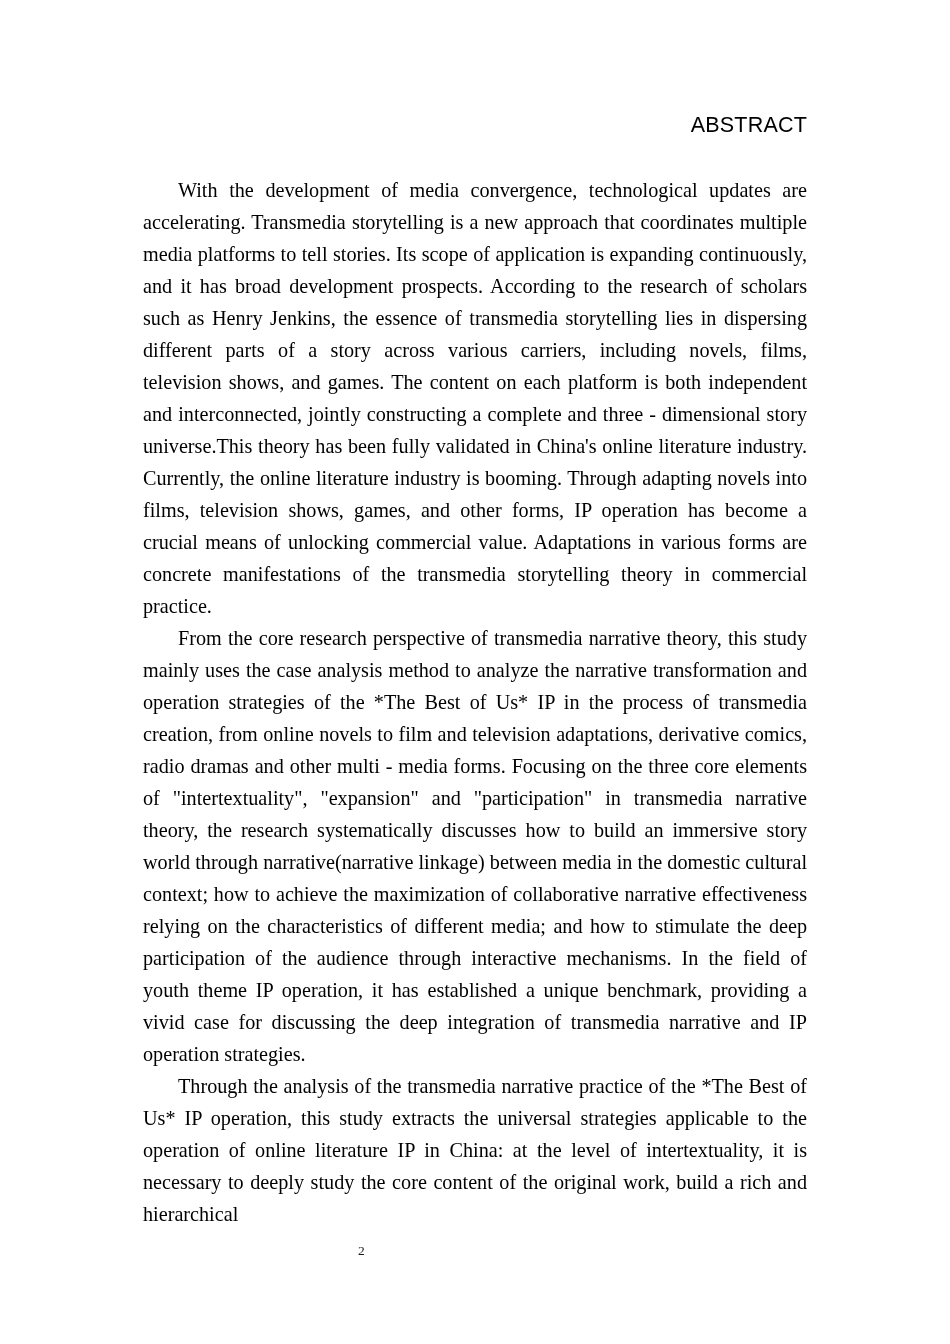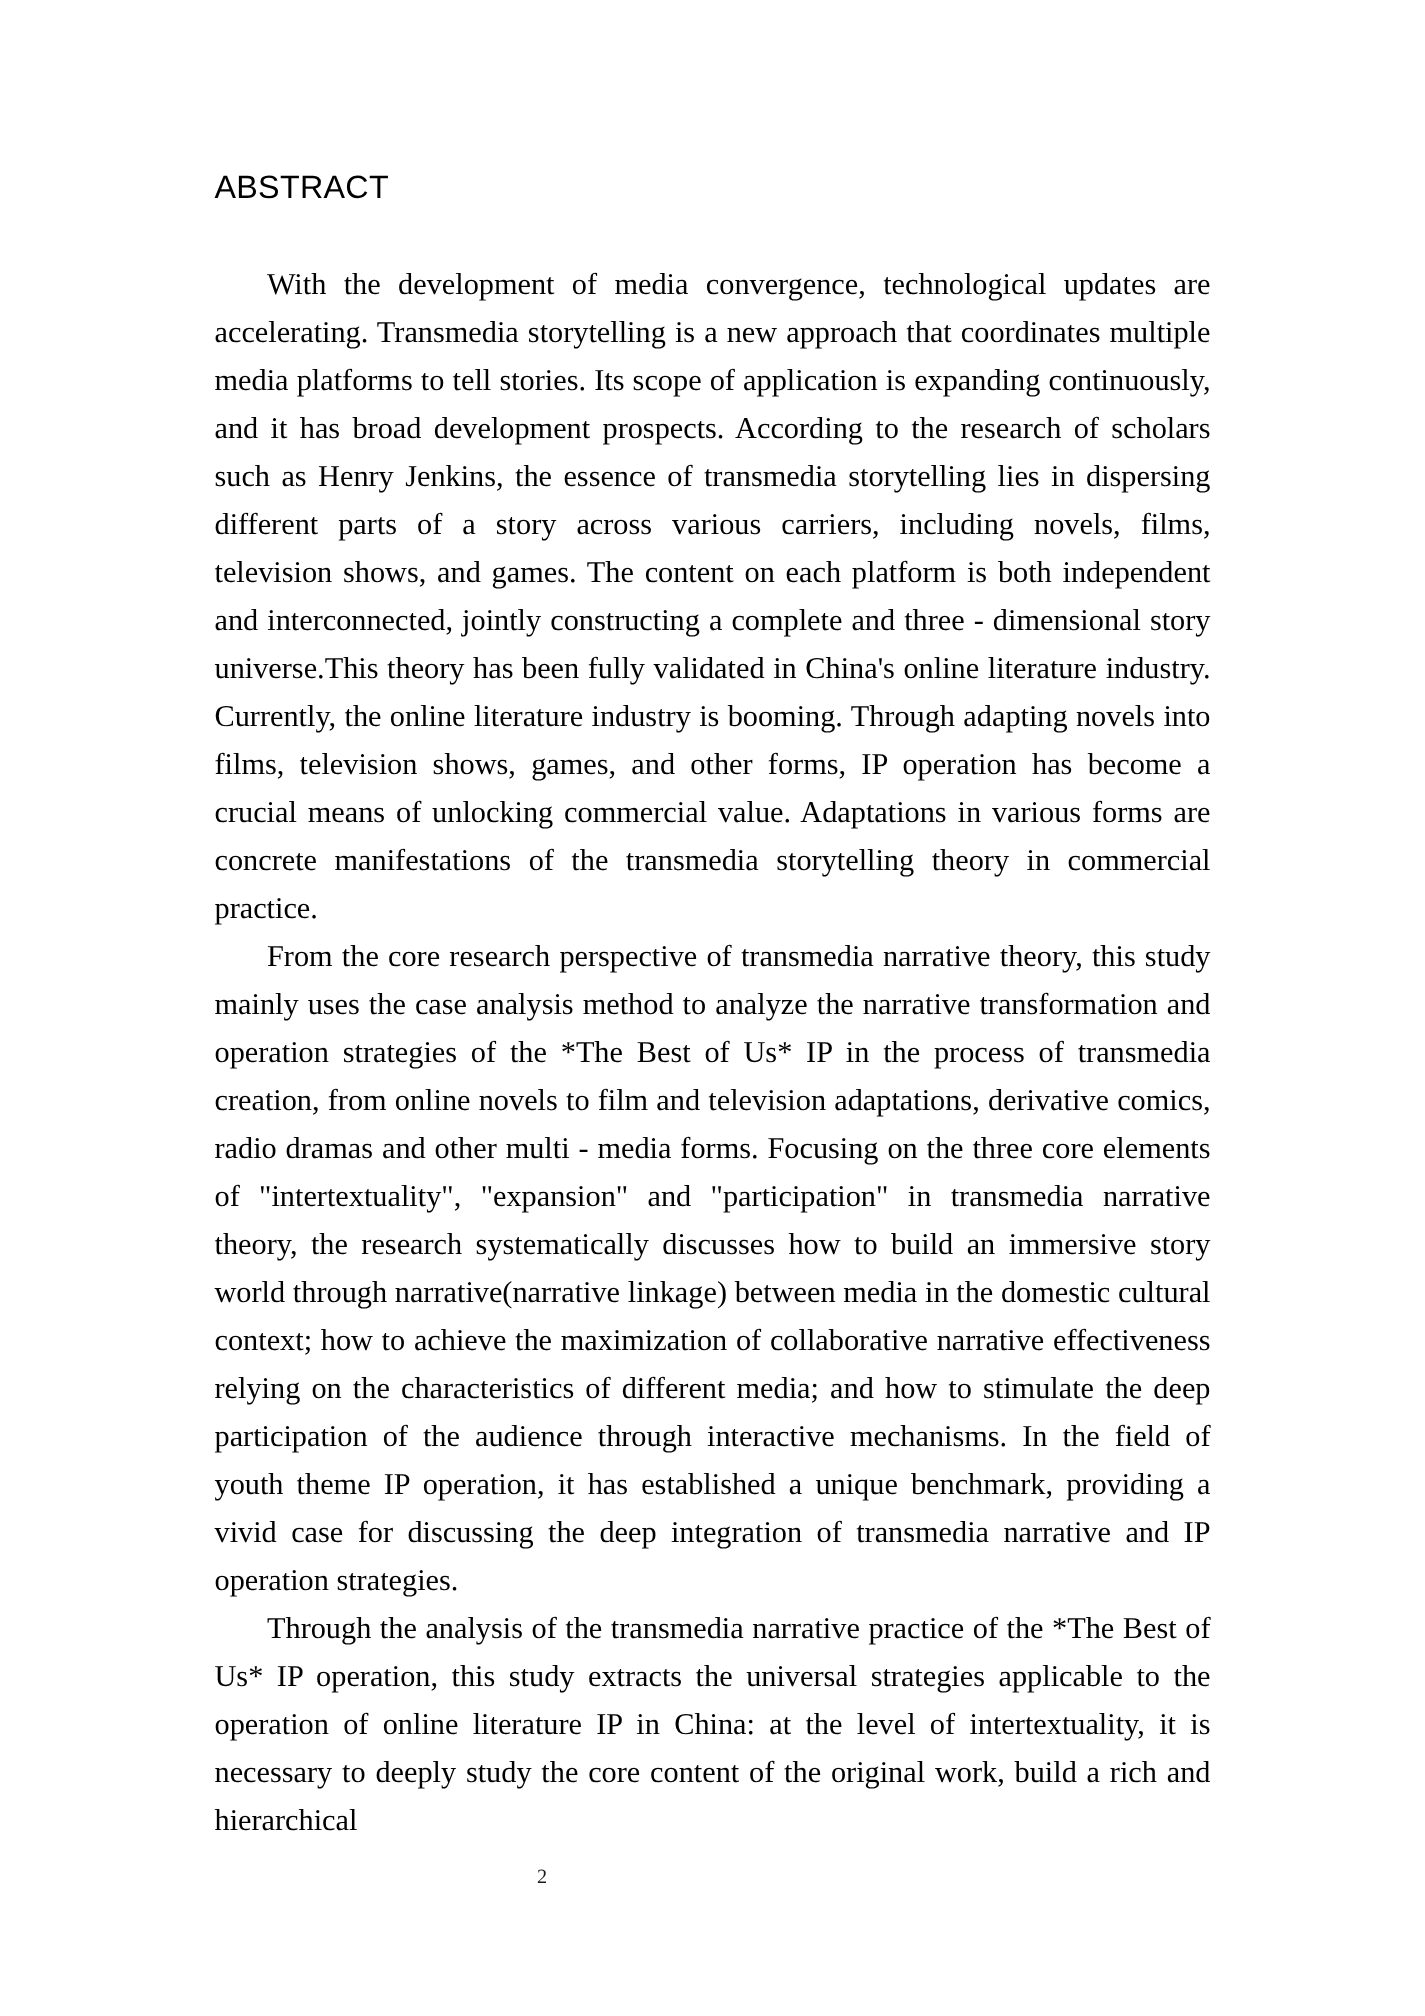--- a/index.html
+++ b/index.html
@@ -25,21 +25,21 @@
     position: absolute;
     left: 143px;
     top: 110px;
     width: 664px;
   }
   .doc-title {
     font-family: "Liberation Sans", "DejaVu Sans", sans-serif;
     font-size: 21.5px;
     line-height: 30px;
     font-weight: 400;
-    text-align: left;
+    text-align: right;
     letter-spacing: 0.2px;
     margin: 0 0 34px 0;
   }
   .body-block {
     font-size: 20.2px;
     line-height: 32px;
     text-align: justify;
     text-justify: inter-word;
     -moz-text-align-last: left;
     text-align-last: left;

